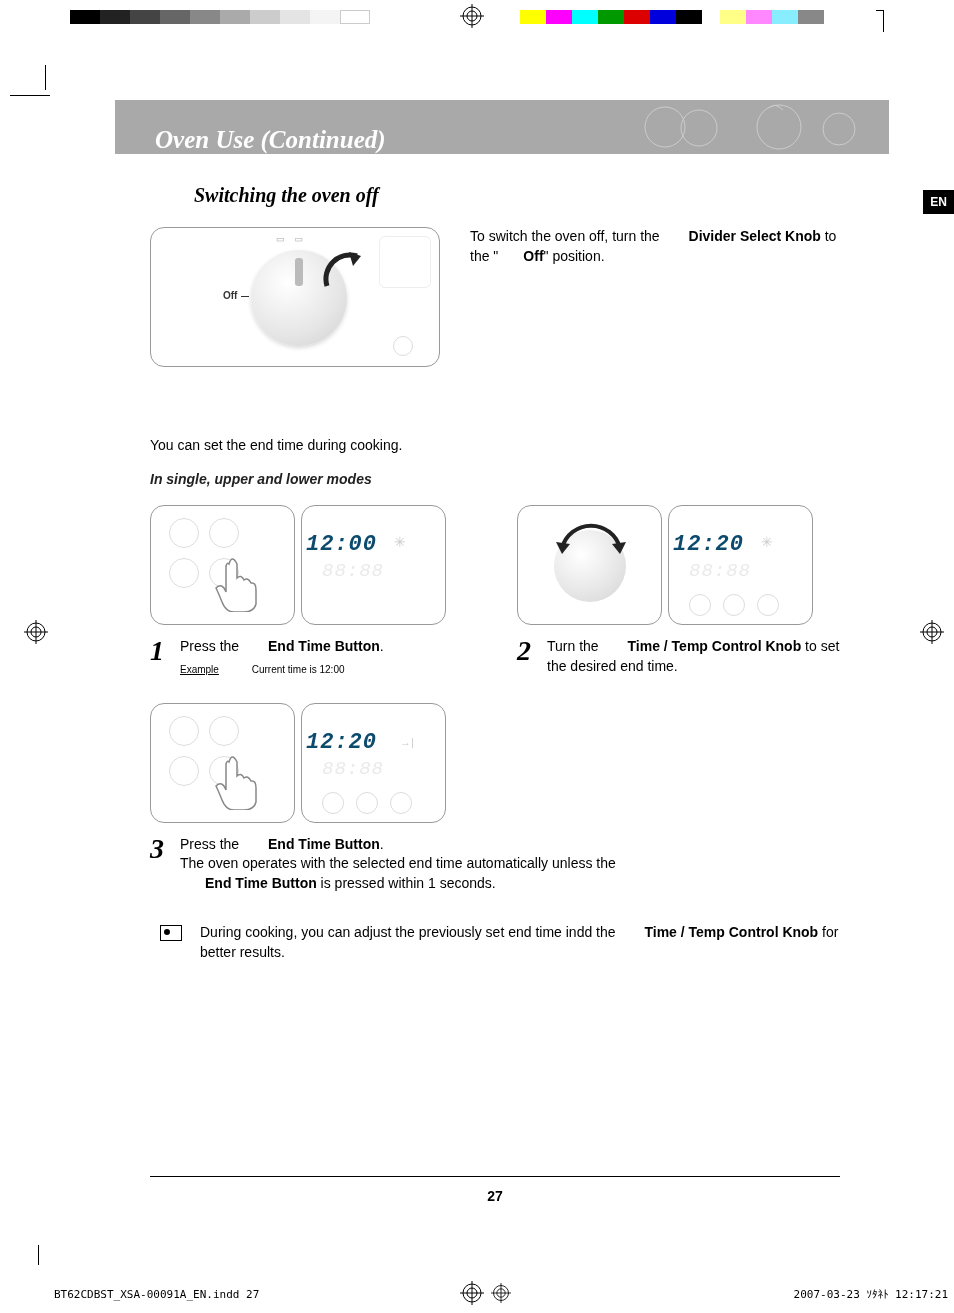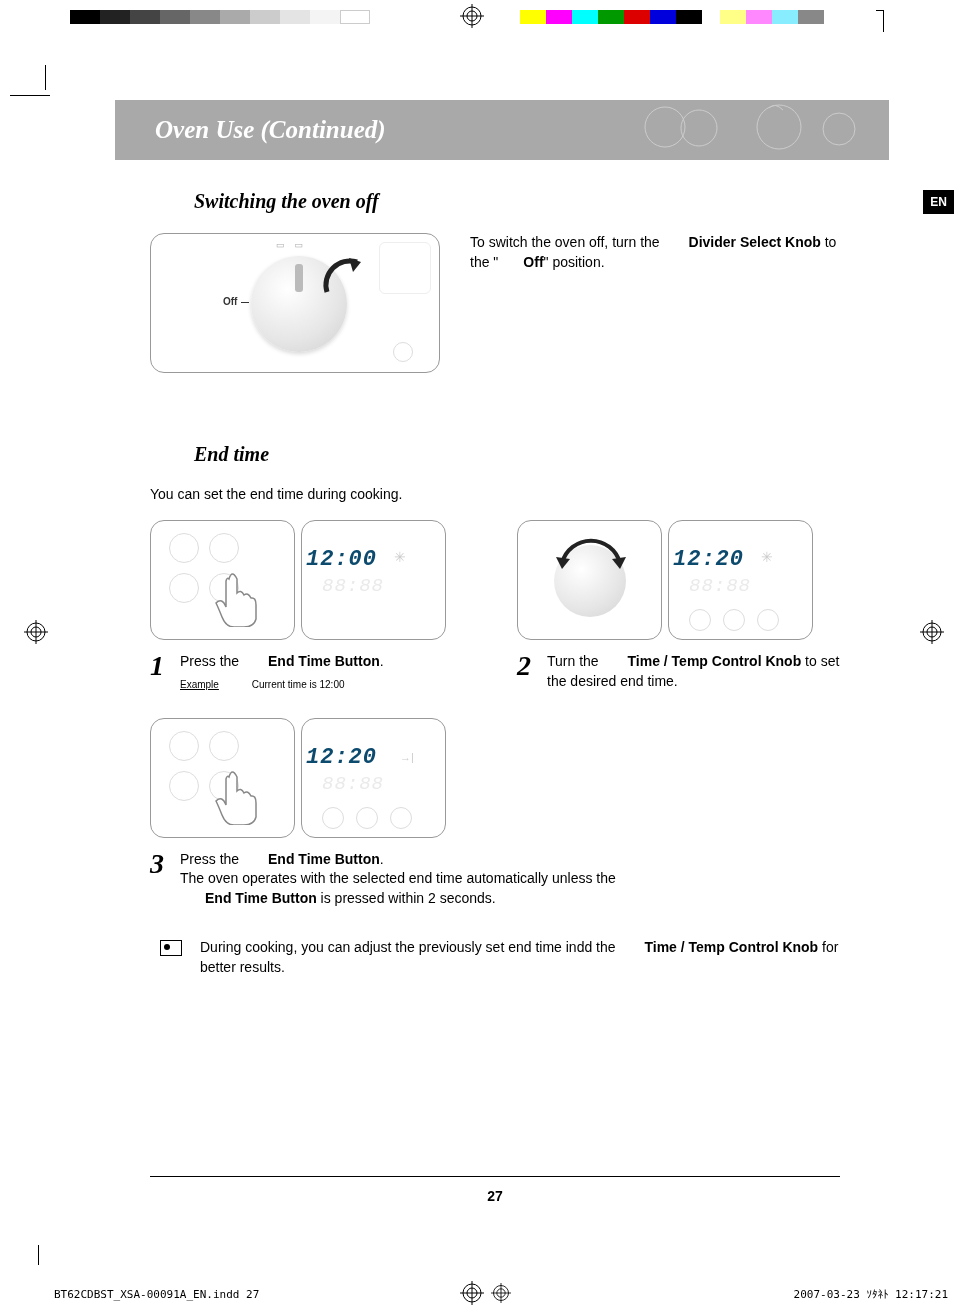--- a/index.html
+++ b/index.html
@@ -33,23 +33,23 @@
 .reg-right { position: absolute; right: 10px; top: 620px; }
 .reg-bottom { position: absolute; left: 460px; bottom: 8px; }
 
 .page {
   position: absolute;
   left: 115px; right: 65px; top: 100px; bottom: 90px;
 }
 
 .header-band {
   background: #a9a9a9;
-  height: 60px;
+  height: 54px;
   display: flex;
-  align-items: center;
+  align-items: flex-end;
 }
 .header-title {
   color: #fff;
   font-style: italic;
   font-weight: bold;
   font-family: 'Times New Roman', serif;
   font-size: 25px;
   padding-left: 40px;
 }
 .header-decor { position:absolute; right: 30px; top: 4px; height: 46px; opacity: 0.4; }
@@ -227,22 +227,22 @@
           <path d="M8 40 A 24 24 0 0 1 38 10" fill="none" stroke="#222" stroke-width="5"></path>
           <path d="M30 6 L42 10 L34 20 Z" fill="#222"></path>
         </svg>
         <div class="clock-btn-sm"></div>
       </div>
       <div class="switch-text">
         <span>To switch the oven off, turn the </span><b>Divider Select Knob</b><span> to the "</span><b>Off</b><span>" position.</span>
       </div>
     </div>
 
-    <div class="section-title">End time</div>
     <div class="subsection-desc">You can set the end time during cooking.</div>
+    <div class="subsection-sub">In single, upper and lower modes</div>
 
     <div class="steps-grid">
 
       <div class="step-block">
         <div class="fig-pair">
           <div class="fig-small">
             <span class="btn-circle" style="left:18px; top:12px;"></span>
             <span class="btn-circle" style="left:58px; top:12px;"></span>
             <span class="btn-circle" style="left:18px; top:52px;"></span>
             <span class="btn-circle" style="left:58px; top:52px;"></span>
@@ -312,21 +312,21 @@
             <span class="digits-secondary">88:88</span>
             <span class="btn-circle" style="left:20px; bottom:8px; width:22px; height:22px;"></span>
             <span class="btn-circle" style="left:54px; bottom:8px; width:22px; height:22px;"></span>
             <span class="btn-circle" style="left:88px; bottom:8px; width:22px; height:22px;"></span>
           </div>
         </div>
         <div class="step-text">
           <div class="step-num">3</div>
           <div class="step-body">
             <span>Press the </span><b>End Time Button</b><span style="white-space:pre-line;">.
-The oven operates with the selected end time automatically unless the </span><b>End Time Button</b><span> is pressed within 2 seconds.</span>
+The oven operates with the selected end time automatically unless the </span><b>End Time Button</b><span> is pressed within 1 seconds.</span>
           </div>
         </div>
       </div>
 
     </div>
 
     <div class="note-block">
       <div class="note-icon"></div>
       <div>
         <span>During cooking, you can adjust the previously set end time indd the </span><b>Time / Temp Control Knob</b><span> for better results.</span>

